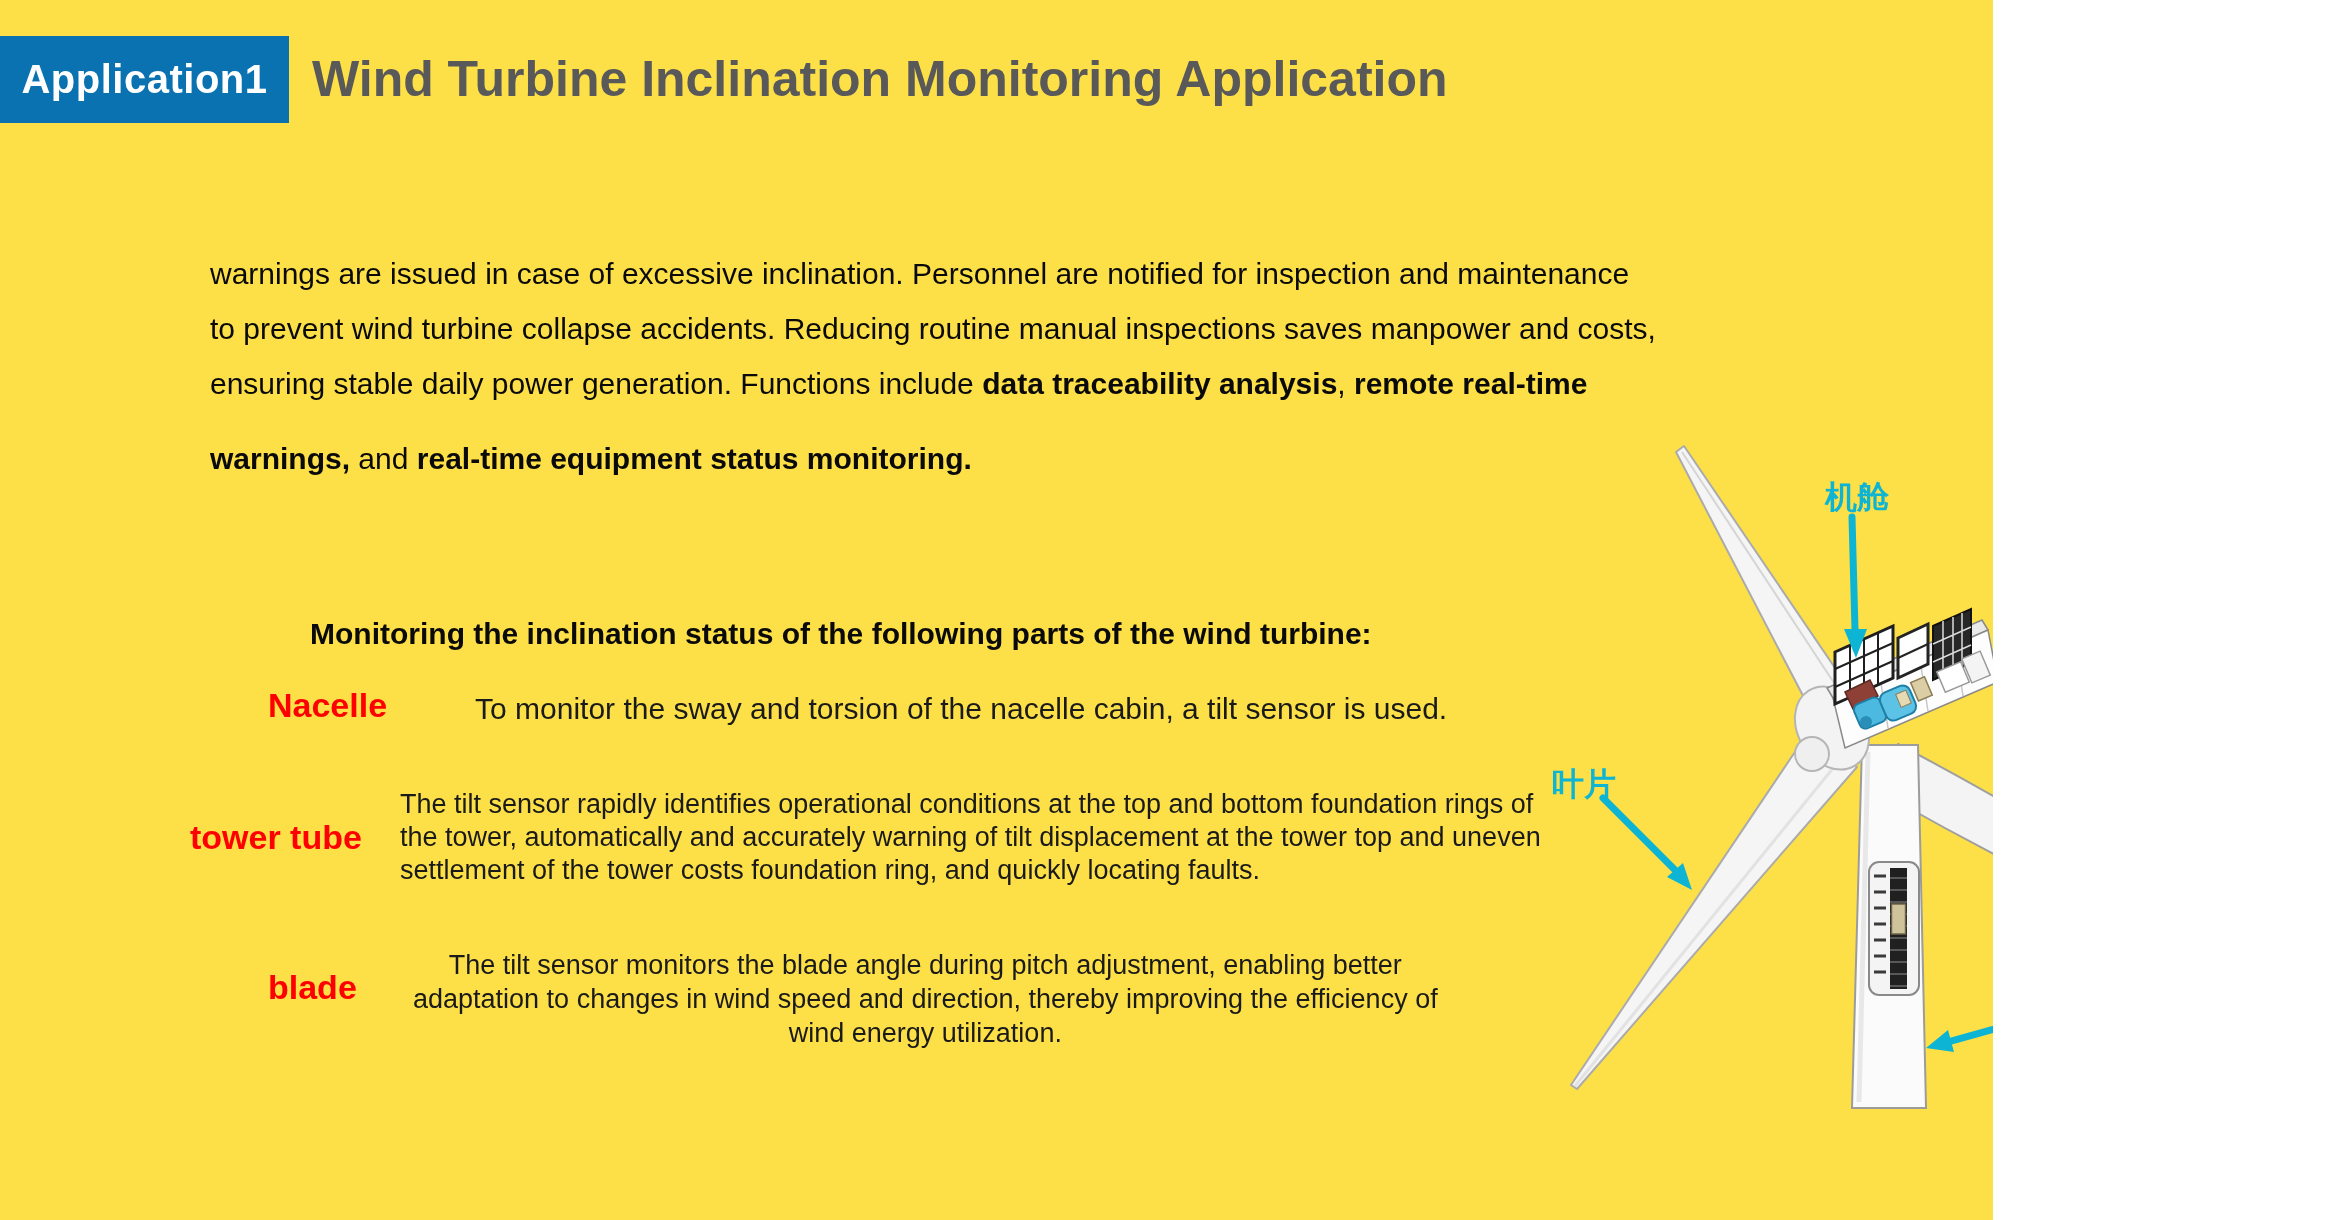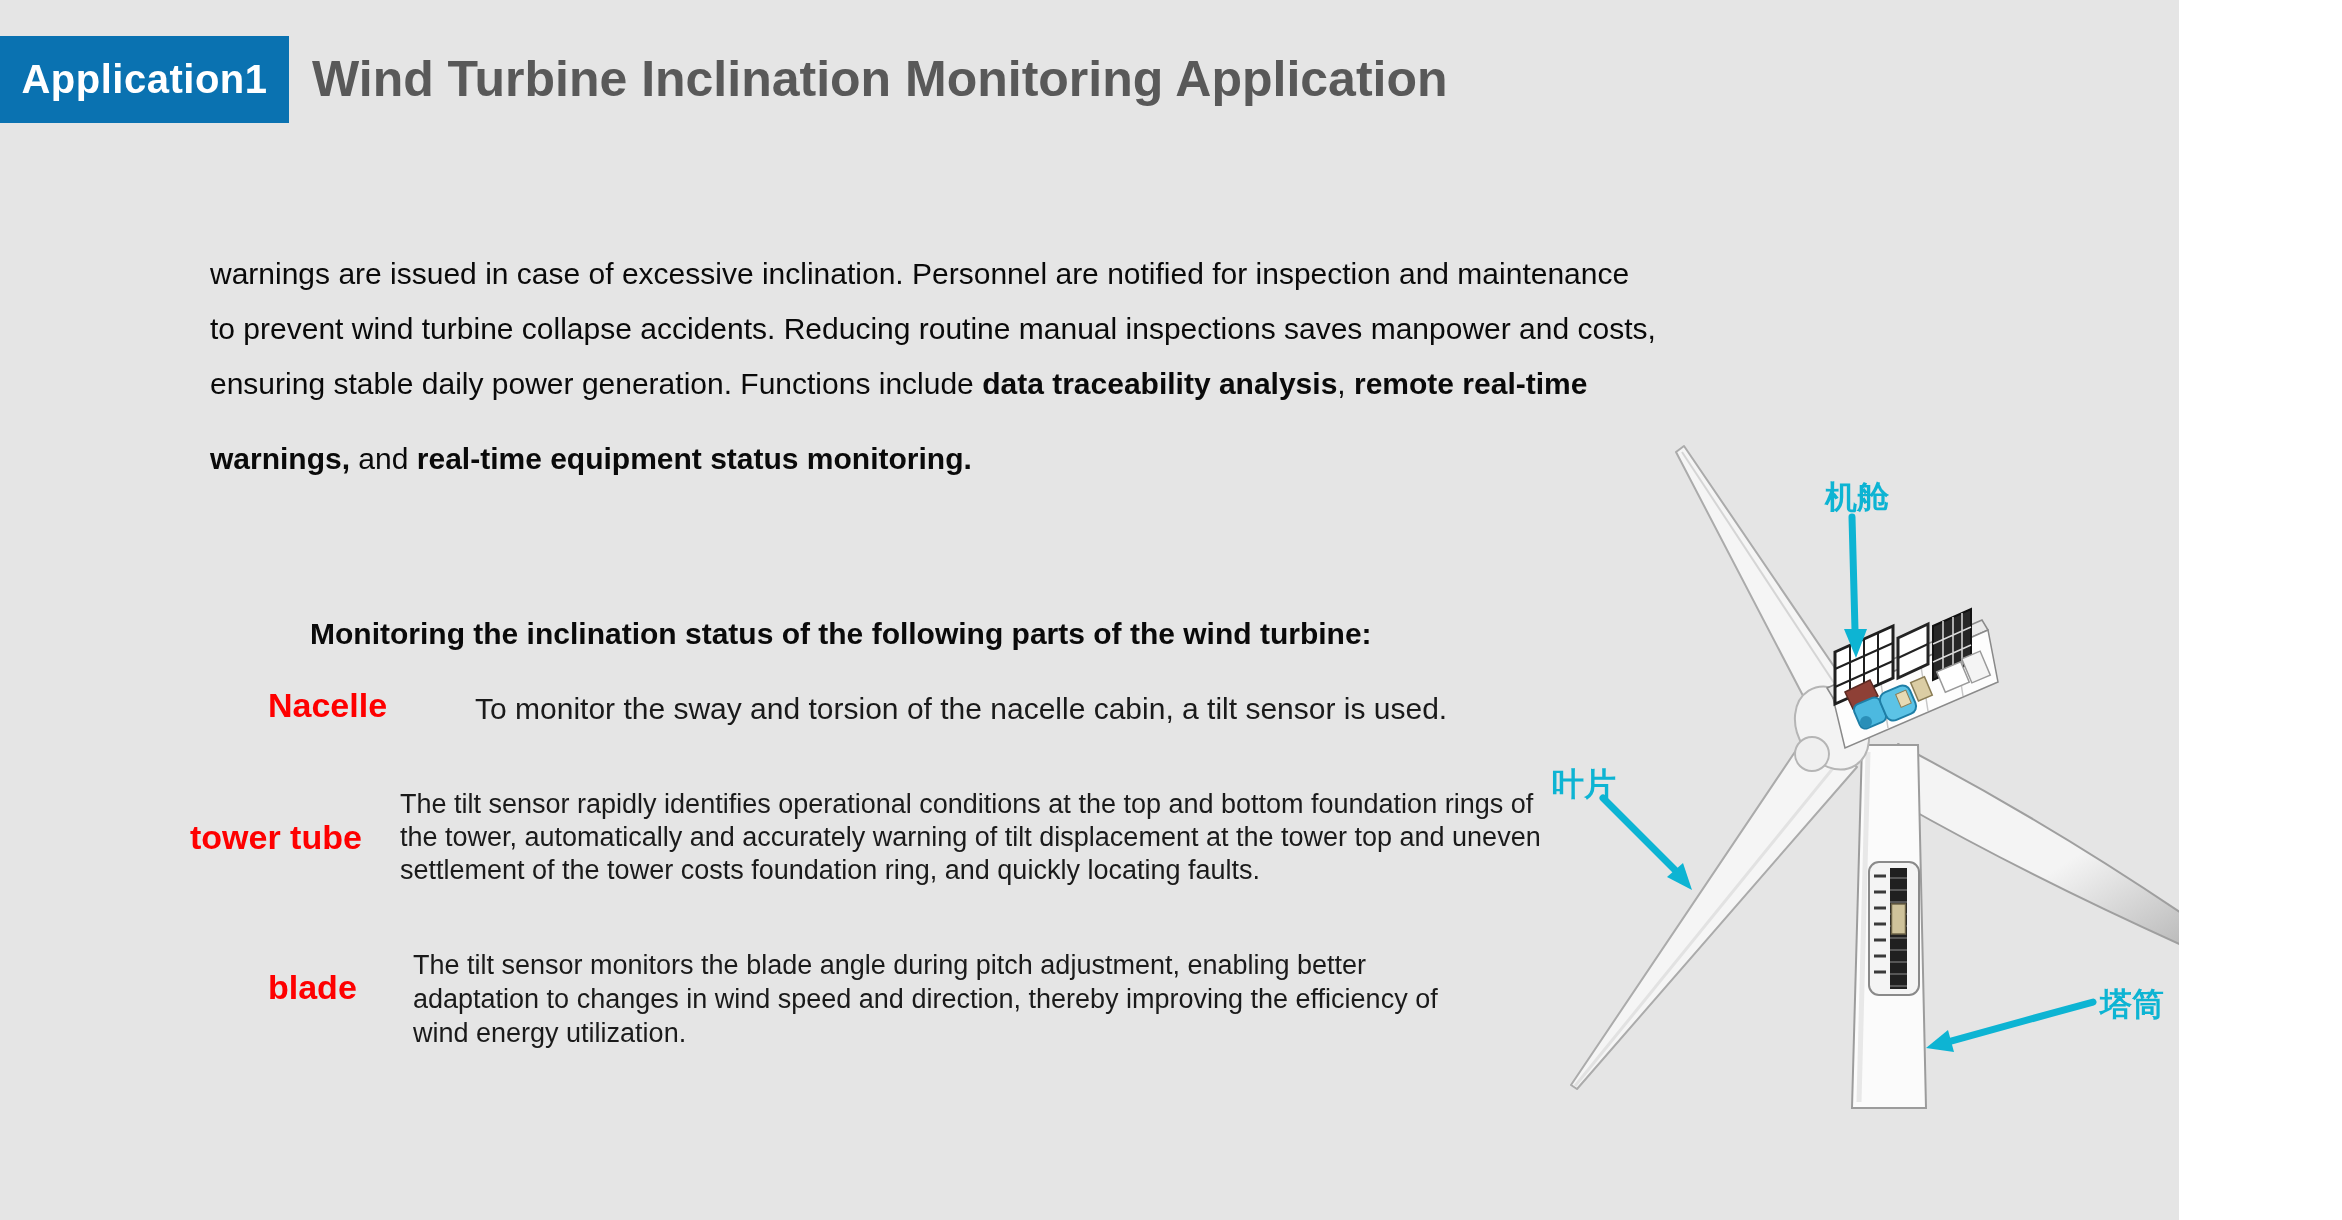--- a/index.html
+++ b/index.html
@@ -5,21 +5,21 @@
   :root{
     --badge_bg:#0a72b1;
     --title_gray:#595959;
     --accent_red:#fe0000;
     --label_cyan:#0db4d3;
     --text_black:#0a0a0a;
   }
   *{margin:0;padding:0;box-sizing:border-box;}
   html,body{background:#ffffff;}
   body{font-family:"Liberation Sans","DejaVu Sans",sans-serif;color:var(--text_black);}
-  .slide{position:relative;width:2179px;height:1220px;background:#e5e5e5;overflow:hidden;}
+  .slide{position:relative;width:1993px;height:1220px;background:#fde047;overflow:hidden;}
 
   .badge{
     position:absolute;left:0;top:36px;width:289px;height:87px;
     background:var(--badge_bg);color:#ffffff;
     font-size:40px;font-weight:700;text-align:center;line-height:87px;
     letter-spacing:0.5px;
   }
   .title{
     position:absolute;left:312px;top:36px;height:87px;line-height:87px;
     font-size:50px;font-weight:700;color:var(--title_gray);
@@ -46,21 +46,21 @@
   #nacelle-label{left:268px;top:686px;text-align:center;}
   #nacelle-desc{left:427px;top:690px;font-size:30px;margin-left:48px;}
   #nacelle-desc .tline{line-height:38px;}
 
   #tower-label{left:190px;top:818px;}
   #tower-desc{left:400px;top:788px;font-size:27px;}
   #tower-desc .tline{line-height:33px;}
 
   #blade-label{left:268px;top:968px;}
   #blade-desc{left:413px;top:948px;font-size:27px;}
-  #blade-desc .tline{line-height:34px;}
+  #blade-desc .tline{line-height:34px;text-align:center;}
 
   .turbine-svg{position:absolute;left:1500px;top:430px;width:845px;height:700px;}
 
   .blade-fill{fill:#f5f5f5;stroke:#ababab;stroke-width:2;stroke-linejoin:round;}
   .tower-fill{fill:#fbfbfb;stroke:#9c9c9c;stroke-width:2;}
   .cn-label{font-family:"DejaVu Sans","Liberation Sans",sans-serif;font-size:32px;font-weight:700;fill:var(--label_cyan);}
   .arrow-line{stroke:var(--label_cyan);stroke-width:7;fill:none;stroke-linecap:round;}
   .arrow-head{fill:var(--label_cyan);stroke:none;}
 </style>
 </head>

